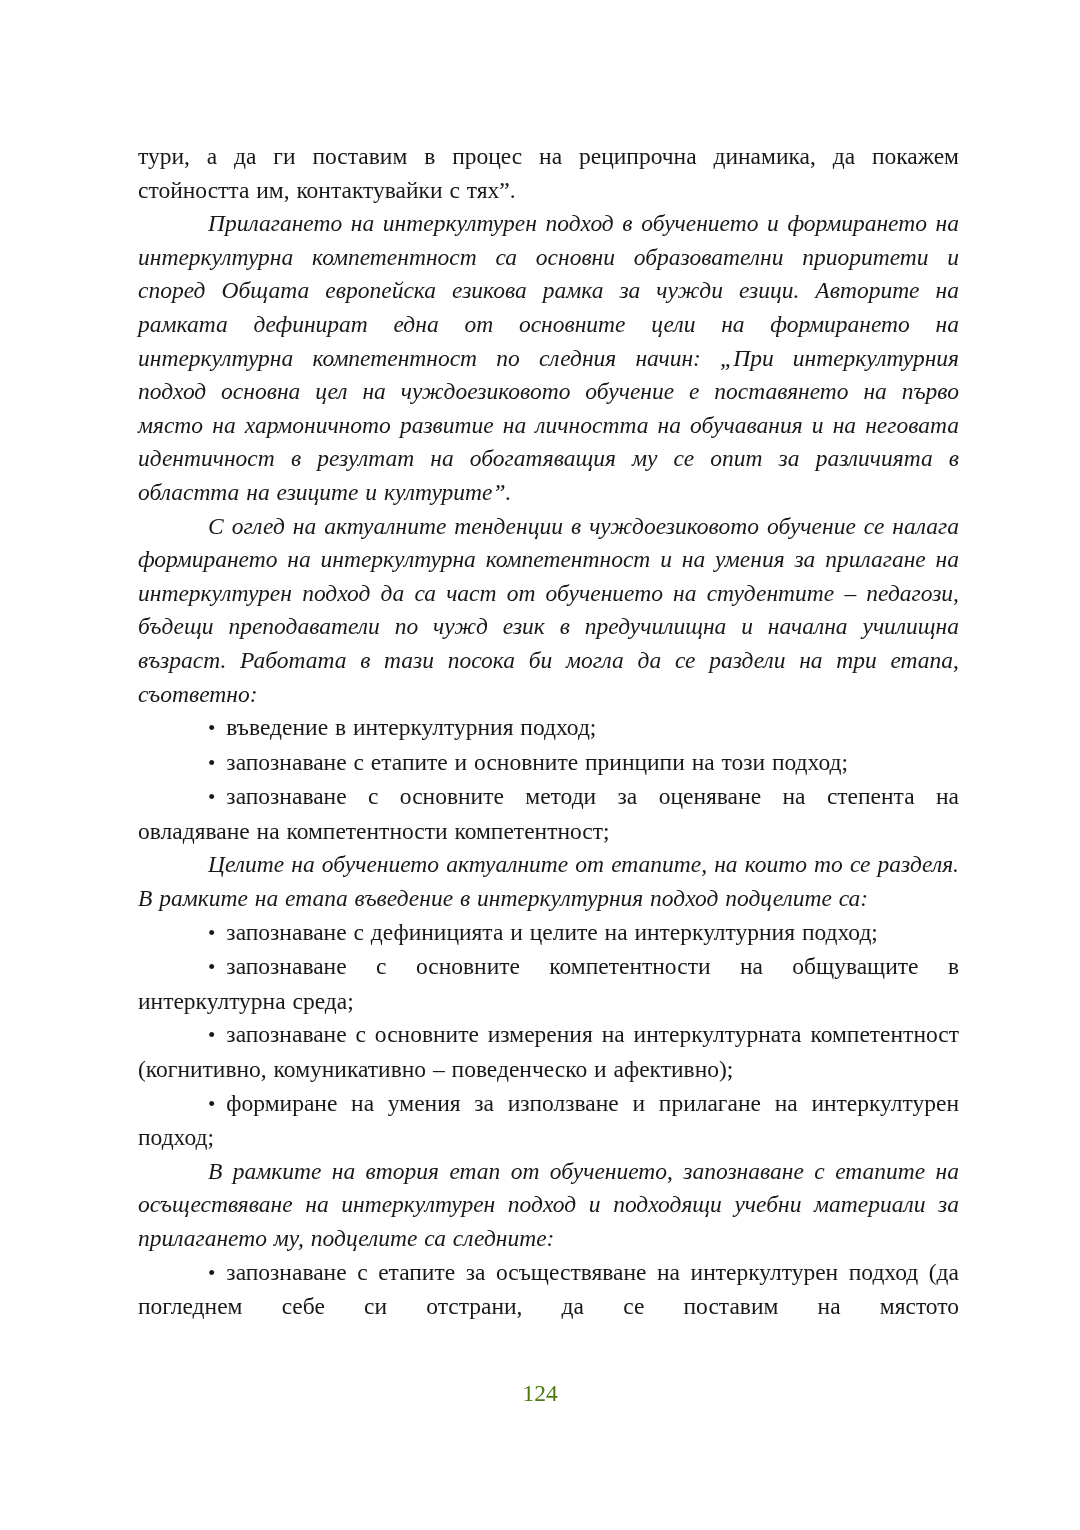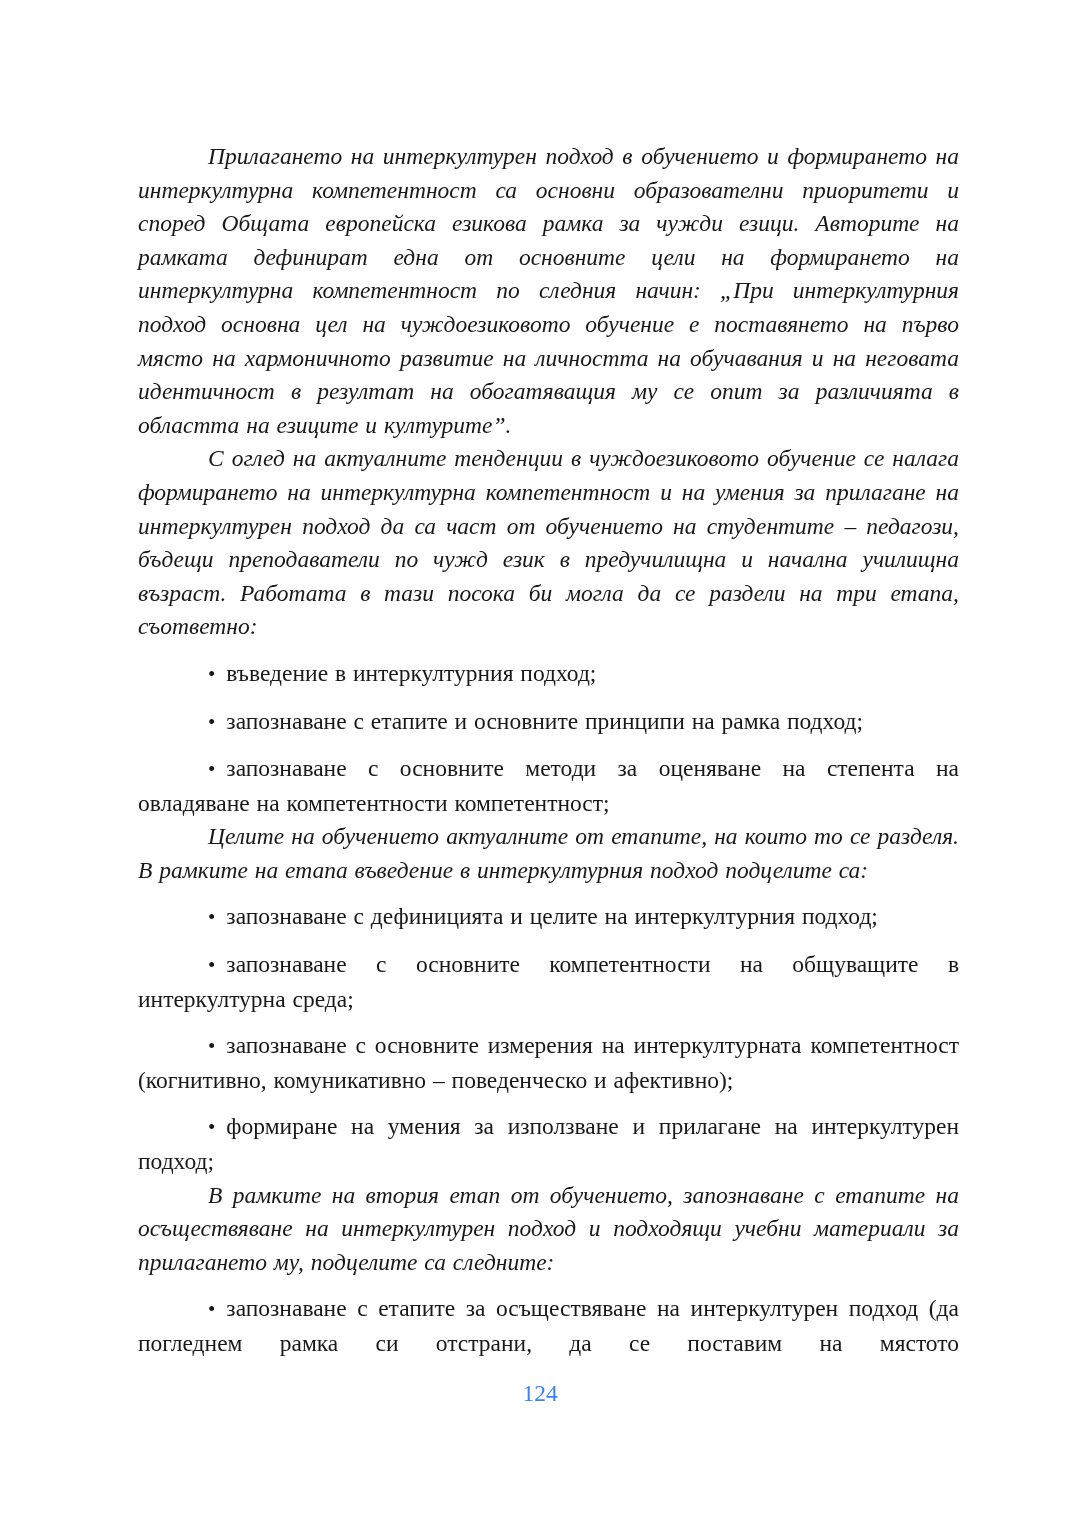--- a/index.html
+++ b/index.html
@@ -22,61 +22,62 @@
     width: 821px;
   }
   .text-area p {
     margin: 0;
     font-size: 23.5px;
     line-height: 33.6px;
     text-align: justify;
     word-spacing: 1px;
   }
   p.indent { text-indent: 70px; font-style: italic; }
-  p.bullet { text-indent: 70px; margin-top: 13px; }
+  p.bullet { text-indent: 70px; }
   p.justify-last { text-align-last: justify; }
   .marker {
     padding-right: 11px;
     font-size: 21px;
   }
   .page-number {
     position: absolute;
     top: 1380px;
     left: 0;
     width: 100%;
     text-align: center;
     font-size: 23.5px;
-    color: #3b82f6;
+    color: #4d7c0f;
   }
 </style>
 </head>
 <body>
 
 <div class="text-area">
 
+  <p>тури, а да ги поставим в процес на реципрочна динамика, да покажем стойността им, контактувайки с тях”.</p>
 
   <p class="indent">Прилагането на интеркултурен подход в обучението и формирането на интеркултурна компетентност са основни образователни приоритети и според Общата европейска езикова рамка за чужди езици. Авторите на рамката дефинират една от основните цели на формирането на интеркултурна компетентност по следния начин: „При интеркултурния подход основна цел на чуждоезиковото обучение е поставянето на първо място на хармоничното развитие на личността на обучавания и на неговата идентичност в резултат  на обогатяващия му се опит за различията в областта на езиците и културите”.</p>
 
   <p class="indent">С оглед на актуалните  тенденции в чуждоезиковото обучение се налага  формирането на интеркултурна компетентност и на умения за прилагане на интеркултурен подход да са част от обучението на студентите – педагози, бъдещи преподаватели по чужд език в предучилищна и начална училищна възраст. Работата в тази посока би могла да  се раздели на три  етапа, съответно:</p>
 
   <p class="bullet"><span class="marker">•</span><span>въведение в интеркултурния подход;</span></p>
 
-  <p class="bullet"><span class="marker">•</span><span>запознаване с етапите и основните принципи  на рамка подход;</span></p>
+  <p class="bullet"><span class="marker">•</span><span>запознаване с етапите и основните принципи  на този подход;</span></p>
 
   <p class="bullet"><span class="marker">•</span><span>запознаване с основните методи за оценяване на степента на овладяване на компетентности компетентност;</span></p>
 
   <p class="indent">Целите на обучението актуалните от етапите, на които то се разделя. В рамките на етапа въведение в интеркултурния подход подцелите са:</p>
 
   <p class="bullet"><span class="marker">•</span><span>запознаване с дефиницията и целите на интеркултурния подход;</span></p>
 
   <p class="bullet"><span class="marker">•</span><span>запознаване с основните компетентности на общуващите в интеркултурна среда;</span></p>
 
   <p class="bullet"><span class="marker">•</span><span>запознаване с основните измерения на интеркултурната компетентност (когнитивно, комуникативно – поведенческо и афективно);</span></p>
 
   <p class="bullet"><span class="marker">•</span><span>формиране на умения за използване и прилагане на интеркултурен подход;</span></p>
 
   <p class="indent">В рамките на втория етап от обучението, запознаване с етапите на осъществяване на интеркултурен подход и подходящи учебни материали за прилагането му, подцелите са следните:</p>
 
-  <p class="bullet justify-last"><span class="marker">•</span><span>запознаване с етапите за осъществяване на интеркултурен подход (да погледнем рамка си отстрани, да се поставим на мястото</span></p>
+  <p class="bullet justify-last"><span class="marker">•</span><span>запознаване с етапите за осъществяване на интеркултурен подход (да погледнем себе си отстрани, да се поставим на мястото</span></p>
 
 </div>
 
 <div class="page-number">124</div>
 
 </body></html>

